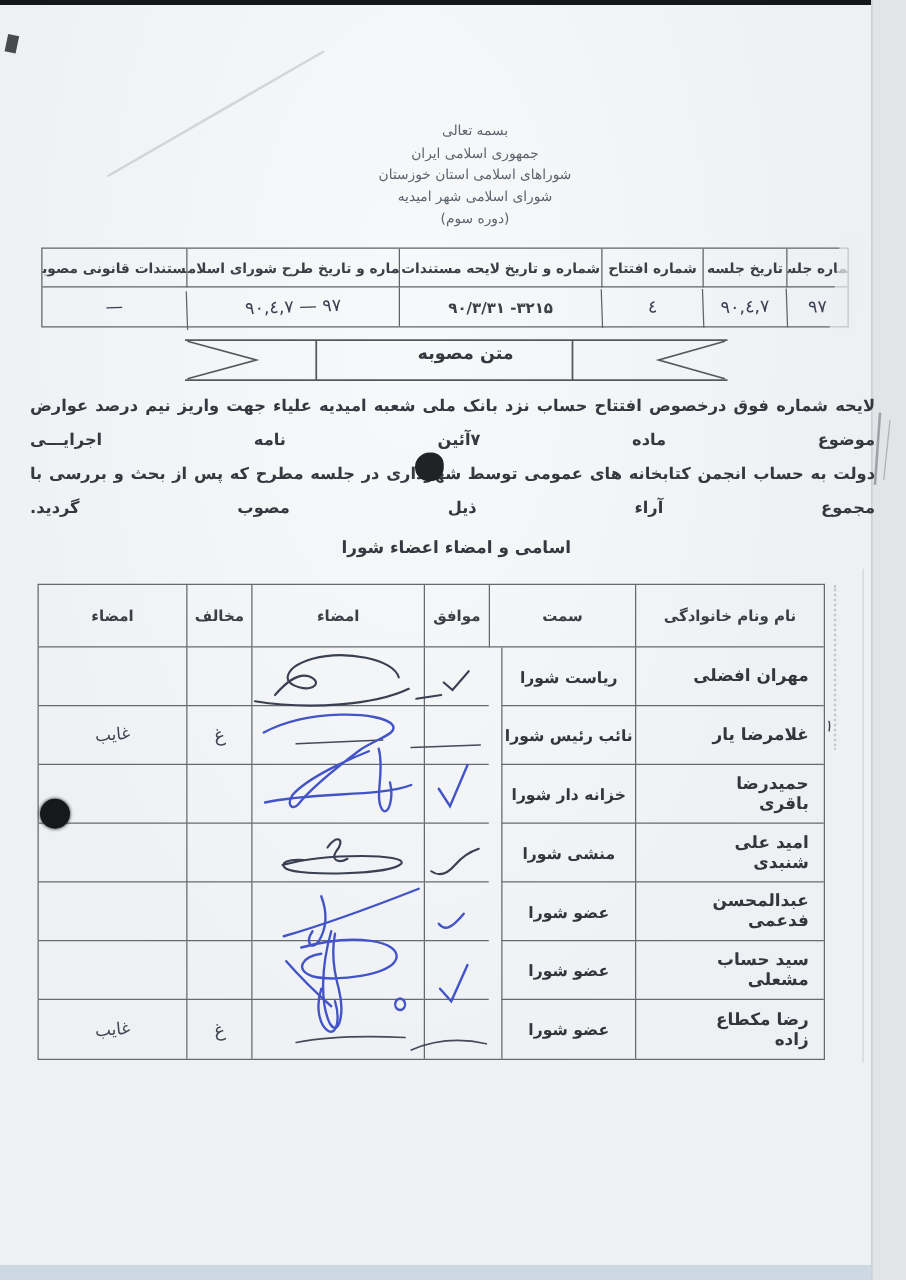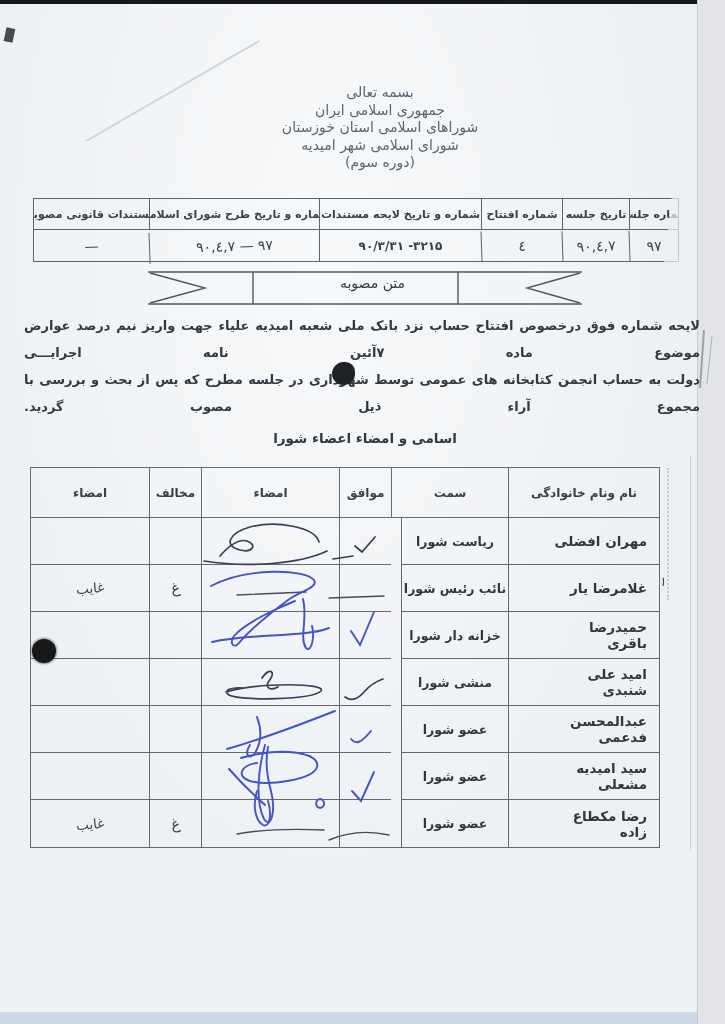--- a/index.html
+++ b/index.html
@@ -19,38 +19,38 @@
   .crease{position:absolute;left:86px;top:140px;width:200px;height:2px;background:rgba(140,146,152,.32);transform:rotate(-30deg);transform-origin:left center;}
   .fold-streak{position:absolute;left:668px;top:190px;width:20px;height:76px;background:rgba(236,239,242,.7);transform:rotate(7deg);}
   .edge-scribble-a{position:absolute;left:701px;top:330px;width:2px;height:58px;background:rgba(90,96,106,.5);transform:rotate(4deg);}
   .edge-scribble-b{position:absolute;left:709px;top:336px;width:1px;height:48px;background:rgba(90,96,106,.38);transform:rotate(6deg);}
   .table-edge-dots{position:absolute;left:667px;top:468px;height:132px;width:0;border-left:2px dotted rgba(118,124,130,.35);}
   .table-edge-line{position:absolute;left:690px;top:455px;height:395px;width:1px;background:rgba(128,134,140,.28);}
   .hole-punch{position:absolute;left:32px;top:639px;width:24px;height:24px;border-radius:50%;background:#17181a;box-shadow:0 0 2px 1px rgba(23,24,26,.5);}
   .ink-blob{position:absolute;left:332px;top:362px;width:23px;height:23px;background:#202225;border-radius:55% 45% 50% 52%;}
   .margin-mark{position:absolute;left:660px;top:574px;font-size:13px;color:#3f434b;transform:rotate(10deg);}
   
-  .letterhead{position:absolute;left:180px;top:84px;width:400px;text-align:center;direction:rtl;
-    font-size:14px;line-height:17.6px;color:#5d646d;}
+  .letterhead{position:absolute;left:180px;top:96px;width:400px;text-align:center;direction:rtl;
+    font-size:11px;line-height:17.6px;color:#5d646d;}
   
   .info-table{position:absolute;left:33px;top:198px;width:644px;direction:rtl;
     display:grid;grid-template-columns:49px 67px 81px 162px 170px 115px;grid-auto-rows:31px;
     border:1px solid #5f6468;background:transparent;}
   .info-table > div{border-left:1px solid #5f6468;border-bottom:1px solid #5f6468;
     display:flex;align-items:center;justify-content:center;overflow:hidden;}
   .info-table > div:nth-child(6n){border-left:none;}
   .info-table > div:nth-child(n+7){border-bottom:none;}
   .info-head{font-size:11px;font-weight:bold;color:#3b4046;white-space:nowrap;}
   .info-val{font-size:14px;color:#3a3f51;}
   .info-val.printed{font-size:12px;font-weight:bold;color:#3b4046;}
   .info-val.pen{transform:rotate(-2deg);}
   
   .ribbon-svg{position:absolute;left:140px;top:266px;width:450px;height:44px;}
   .ribbon-title{position:absolute;left:253px;top:275px;width:239px;text-align:center;direction:rtl;
-    font-size:14px;font-weight:normal;color:#34383f;}
+    font-size:14px;font-weight:bold;color:#34383f;}
   
   .resolution{position:absolute;left:24px;top:312px;width:676px;direction:rtl;}
   .resolution .rline{font-size:13px;font-weight:bold;color:#34383f;line-height:27px;
     text-align:justify;text-align-last:justify;white-space:nowrap;overflow:hidden;}
   .resolution .rline{white-space:normal;}
   
   .members-title{position:absolute;left:30px;top:430px;width:670px;text-align:center;direction:rtl;
     font-size:13.5px;font-weight:bold;color:#34383f;}
   .members-table{position:absolute;left:30px;top:467px;width:628px;direction:rtl;
     display:grid;grid-template-columns:151px 117px 52px 138px 52px 118px;
@@ -170,21 +170,21 @@
     <div class="m-empty"></div>
     <div class="m-empty"></div>
 
     <div class="m-name">عبدالمحسن فدعمی</div>
     <div class="m-role">عضو شورا</div>
     <div class="m-empty"></div>
     <div class="m-empty"></div>
     <div class="m-empty"></div>
     <div class="m-empty"></div>
 
-    <div class="m-name">سید امیدیه مشعلی</div>
+    <div class="m-name">سید حساب مشعلی</div>
     <div class="m-role">عضو شورا</div>
     <div class="m-empty"></div>
     <div class="m-empty"></div>
     <div class="m-empty"></div>
     <div class="m-empty"></div>
 
     <div class="m-name">رضا مکطاع زاده</div>
     <div class="m-role">عضو شورا</div>
     <div class="m-empty"></div>
     <div class="m-empty"></div>

